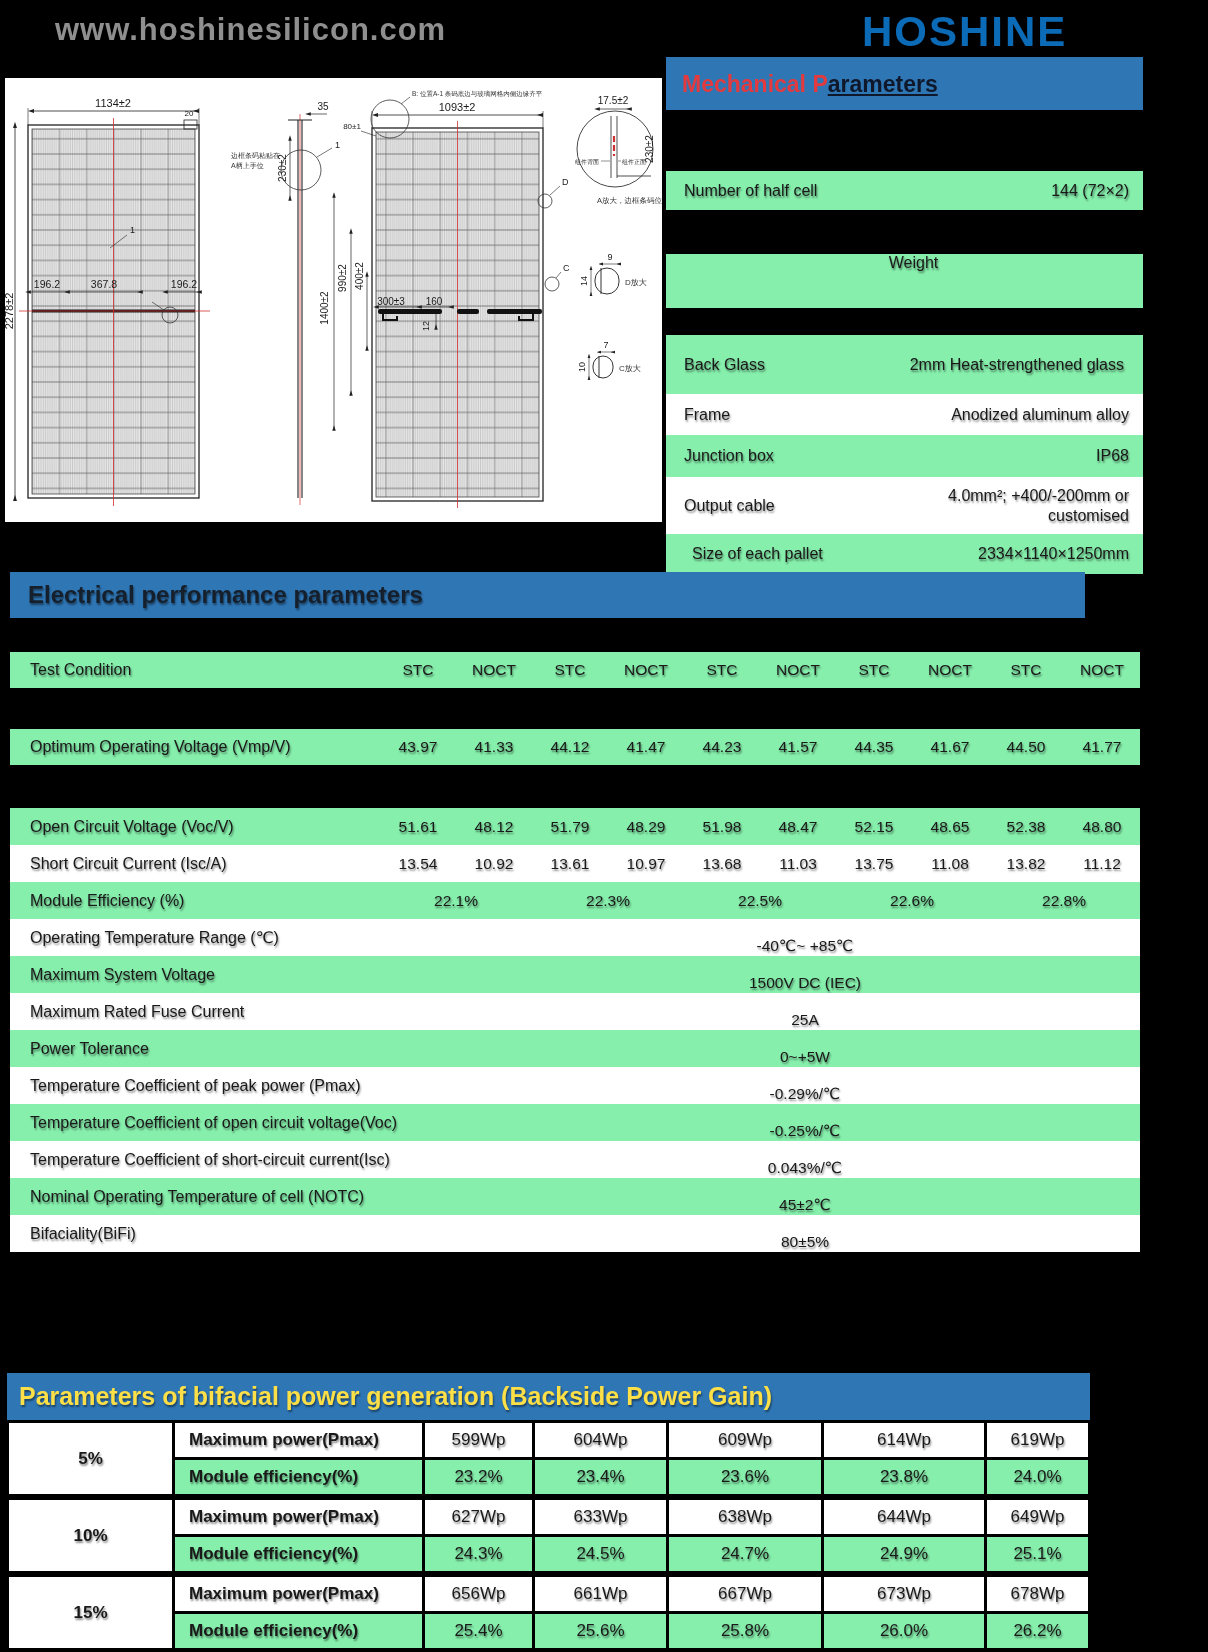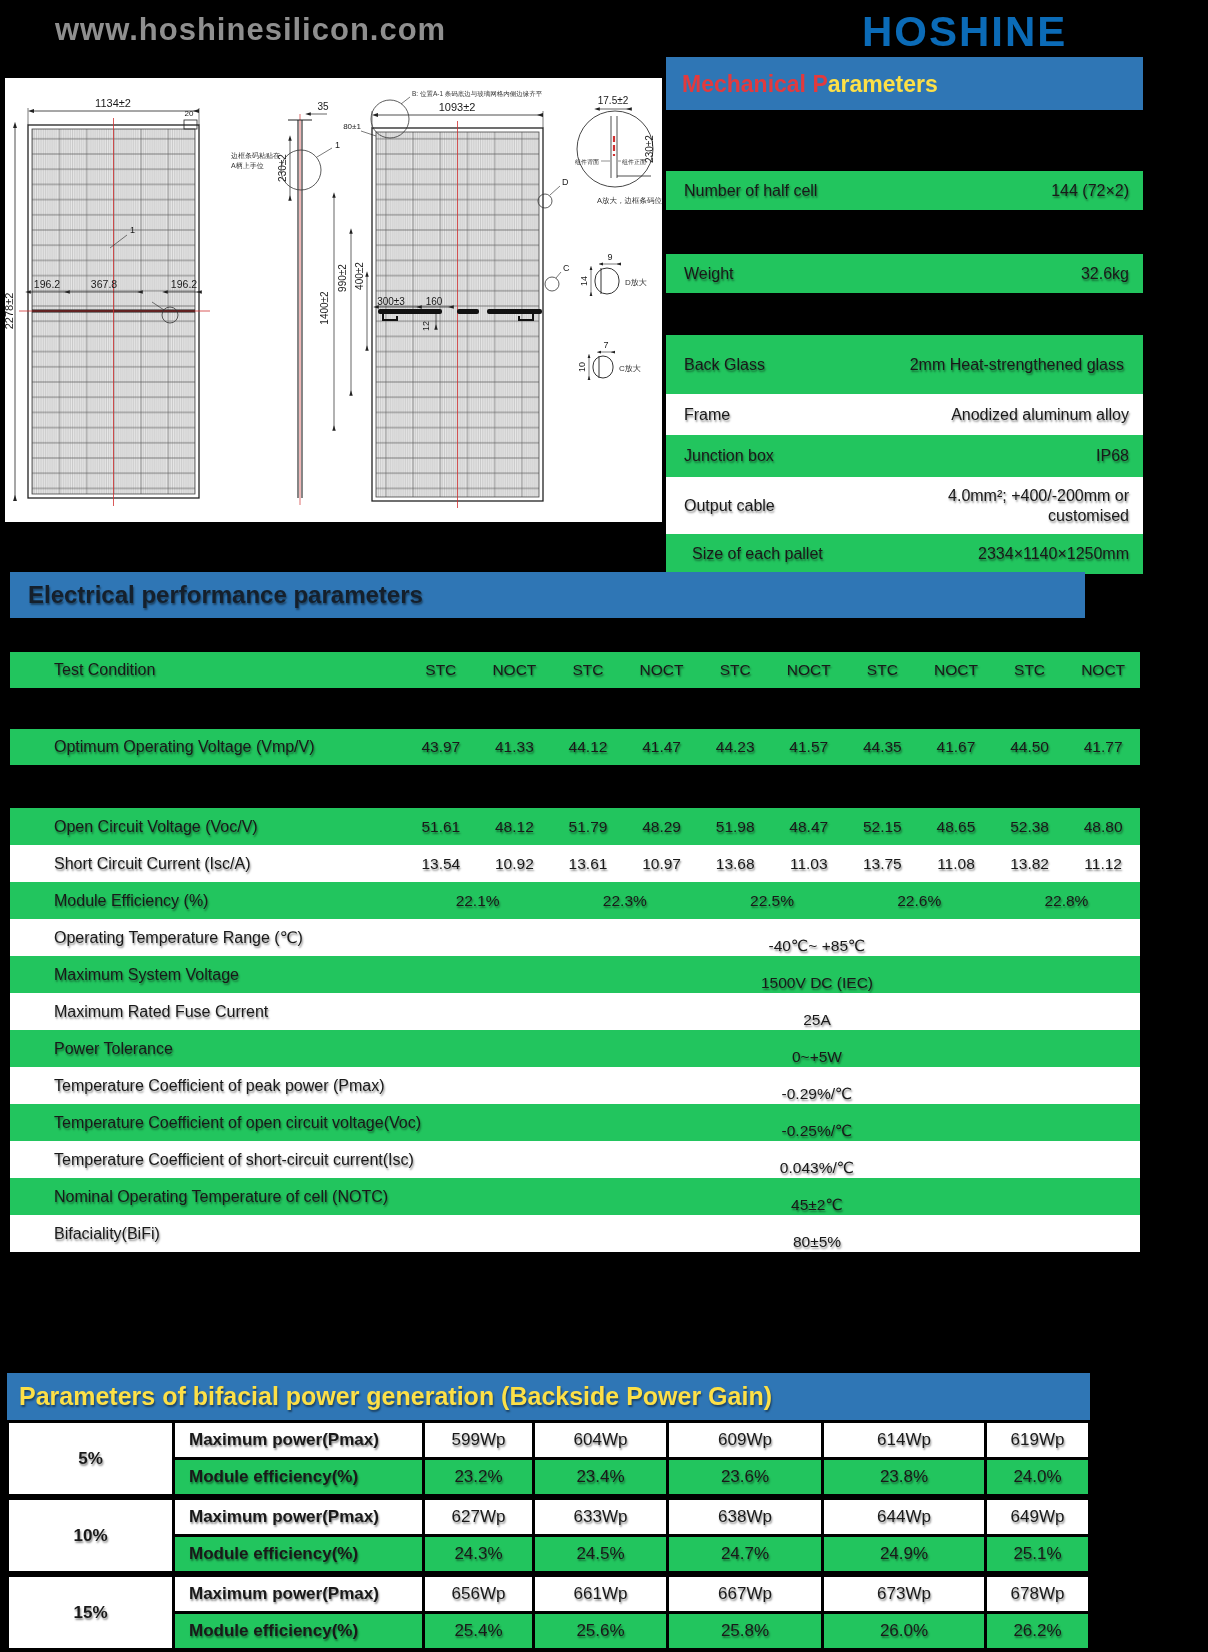--- a/index.html
+++ b/index.html
@@ -13,32 +13,32 @@
   
   .url{left:55px;top:12px;font-size:31px;font-weight:bold;letter-spacing:1px;color:#8f8f8f;}
   .brand{left:862px;top:8px;font-size:42px;font-weight:800;letter-spacing:2px;color:#0b6bb7;}
   
   .diagram{left:5px;top:78px;width:657px;height:444px;background:#fff;}
   
   .mech{left:666px;top:0;width:477px;height:600px;}
   .mech-bar{left:0;top:57px;width:477px;height:53px;background:#2f76b5;
     font-size:23px;font-weight:bold;padding:14px 0 0 16px;box-sizing:border-box;}
   .mech-bar .red{color:#e23a3e;}
-  .mech-bar .dark{color:#fde047;}
+  .mech-bar .dark{color:#0f172a;text-decoration:underline;}
   .mrow{left:0;width:477px;display:flex;align-items:center;box-sizing:border-box;
     font-size:16px;}
   .mrow .ml{padding-left:18px;flex:0 0 180px;}
   .mrow .mv{flex:1;text-align:right;padding-right:14px;line-height:1.25;}
-  .gray{background:#22c55e;}
+  .gray{background:#86efac;}
   .white{background:#ffffff;}
   
   .esec{left:10px;top:0;width:1130px;}
   .ebar{left:0;top:572px;width:1075px;height:46px;background:#2f76b5;
     font-size:24px;font-weight:600;color:#15202c;line-height:46px;padding-left:18px;box-sizing:border-box;}
-  .erow{left:0;width:1130px;display:flex;align-items:center;box-sizing:border-box;font-size:15.5px;padding-left:24px;}
+  .erow{left:0;width:1130px;display:flex;align-items:center;box-sizing:border-box;font-size:15.5px;}
   .erow .elabel{flex:0 0 370px;padding-left:20px;box-sizing:border-box;font-size:16px;}
   .erow .ecell{flex:1;text-align:center;}
   .erow .esingle{flex:1;text-align:center;padding-left:90px;margin-top:16px;}
   
   .bsec{left:7px;top:1373px;width:1083px;}
   .bbar{left:0;top:0;width:1083px;height:47px;background:#2f76b5;color:#fde047;
     font-size:25px;font-weight:bold;line-height:46px;padding-left:12px;box-sizing:border-box;}
   .bblock{left:0;width:1083px;height:75px;background:#000;border:2px solid #000;box-sizing:border-box;
     display:grid;grid-template-columns:163px 247px 107px 131px 152px 160px auto;
     grid-template-rows:34px 34px;gap:3px;}
@@ -212,21 +212,21 @@
 </svg>
 </div>
 
 <div class="abs mech">
   <div class="abs mech-bar"><span class="red">Mechanical P</span><span class="dark">arameters</span></div>
 
   <div class="abs mrow gray shadowed" style="top:171px;height:39px;">
     <div class="ml">Number of half cell</div>
     <div class="mv">144  (72×2)</div>
   </div>
-  <div class="abs mrow gray shadowed" style="top:254px;height:39px;">
+  <div class="abs mrow gray shadowed" style="top:254px;height:54px;flex-direction:column;">
     <div class="ml">Weight</div>
     <div class="mv">32.6kg</div>
   </div>
   <div class="abs mrow gray shadowed" style="top:335px;height:59px;">
     <div class="ml">Back Glass</div>
     <div class="mv" style="max-width:260px;">2mm Heat-strengthened glass</div>
   </div>
   <div class="abs mrow white shadowed" style="top:394px;height:41px;">
     <div class="ml">Frame</div>
     <div class="mv">Anodized aluminum alloy</div>

